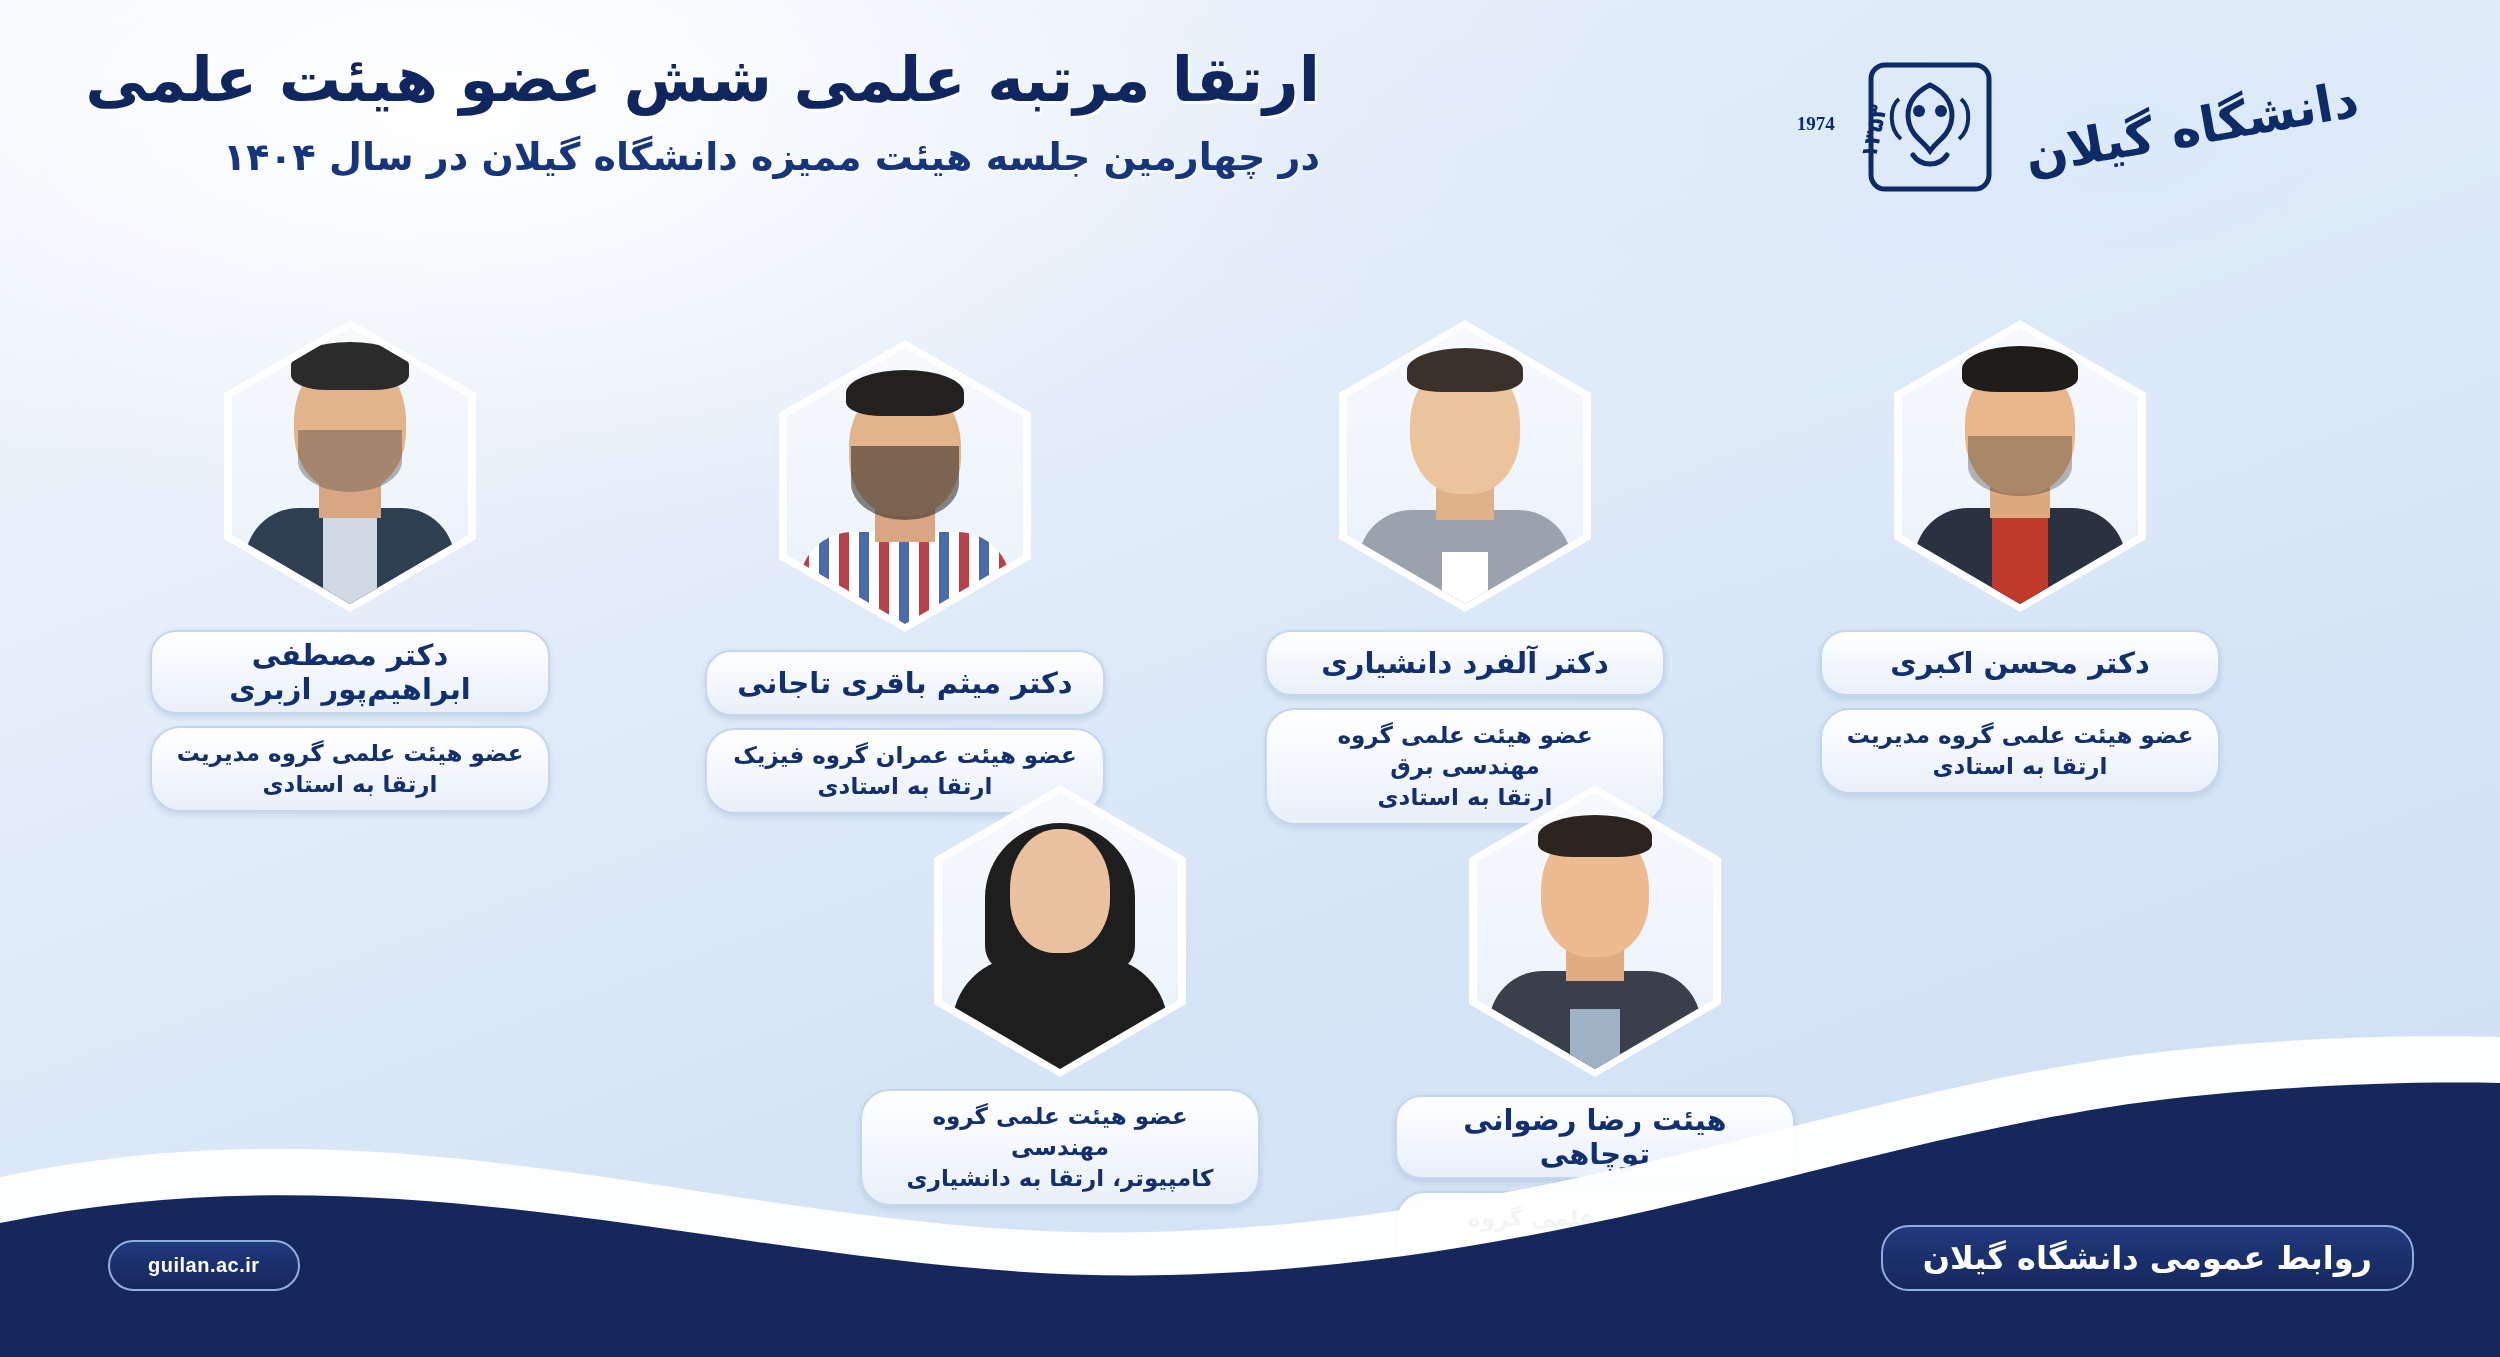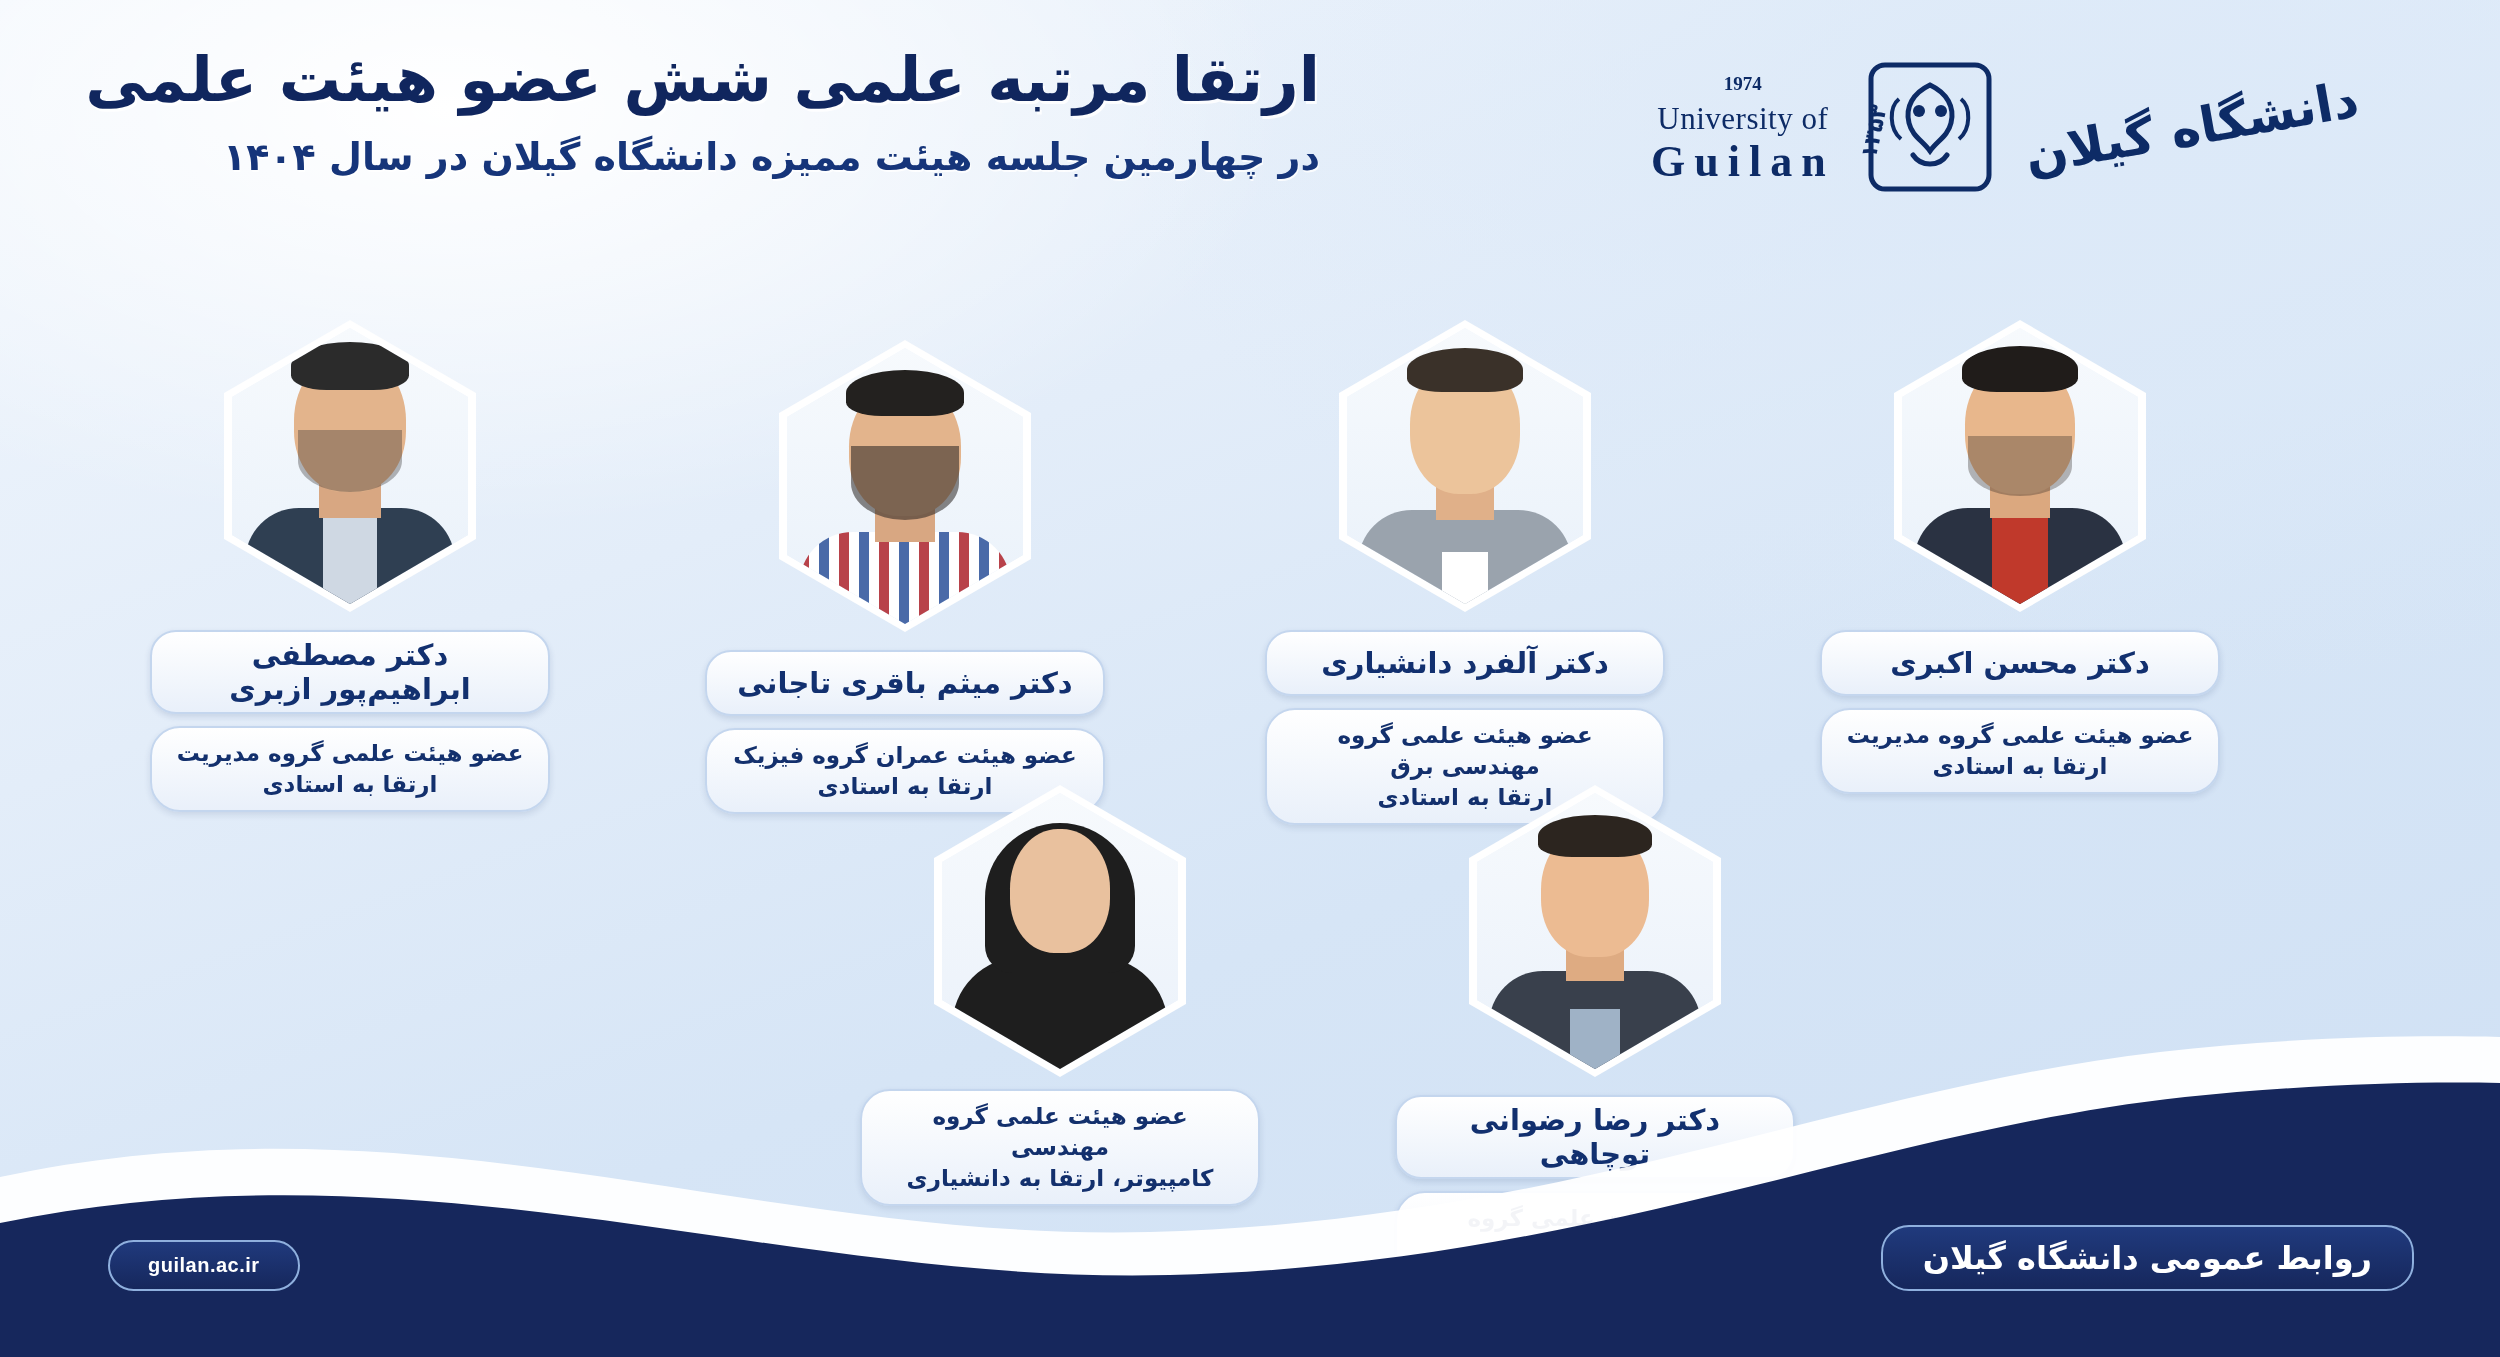--- a/index.html
+++ b/index.html
@@ -178,24 +178,20 @@
         <circle cx="66" cy="52" r="6" fill="#0d2b66"></circle>
         <circle cx="88" cy="52" r="6" fill="#0d2b66"></circle>
         <path d="M60 96 C68 108 86 108 94 96" fill="none" stroke="#0d2b66" stroke-width="5" stroke-linecap="round"></path>
         <path d="M46 40 C36 48 36 70 48 80" fill="none" stroke="#0d2b66" stroke-width="4"></path>
         <path d="M108 40 C118 48 118 70 106 80" fill="none" stroke="#0d2b66" stroke-width="4"></path>
       </svg>
     </div>
 
     <div style="direction:ltr;">
       <div class="logo-year">1974</div>
-      <div class="logo-en">
-        <div class="u">University of</div>
-        <div class="g">Guilan</div>
-      </div>
     </div>
   </div>
 
   <div class="title-block">
     <div class="title-main">ارتقا مرتبه علمی شش عضو هیئت علمی</div>
     <div class="title-sub">در چهارمین جلسه هیئت ممیزه دانشگاه گیلان در سال ۱۴۰۴</div>
   </div>
 
   <div class="person" style="left:150px;top:320px;">
     <div class="photo-hex">
@@ -290,21 +286,21 @@
     <div class="photo-hex">
       <div class="inner">
         <div class="p-bg" style="background:linear-gradient(180deg,#f7fafd 0%,#eaf1fa 100%);"></div>
         <div class="p-body" style="bottom:0;width:212px;height:98px;background:#39404c;"></div>
         <div class="p-shirt" style="bottom:0;width:50px;height:60px;background:#9fb2c6;"></div>
         <div class="p-neck" style="bottom:88px;width:58px;height:38px;background:#deab82;"></div>
         <div class="p-head" style="bottom:112px;width:108px;height:130px;background:#ecbb92;"></div>
         <div class="p-hair" style="bottom:212px;width:114px;height:42px;background:#2c251f;"></div>
       </div>
     </div>
-    <div class="name-pill">دکتر رضا رضوانی توچاهی</div>
+    <div class="name-pill">هیئت رضا رضوانی توچاهی</div>
     <div class="role-pill">
       <span class="l2">عضو هیئت علمی گروه مهندسی عمران</span>
       <span class="l2">ارتقا به دانشیاری</span>
     </div>
   </div>
 
   <svg class="wave" viewBox="0 0 2500 330" preserveAspectRatio="none">
     <path d="M0,150 C420,60 760,215 1150,205 C1560,195 1850,60 2160,25 C2290,10 2410,8 2500,10 L2500,330 L0,330 Z" fill="#ffffff" opacity="0.95"></path>
     <path d="M0,196 C430,108 780,258 1170,248 C1585,238 1870,104 2185,70 C2300,58 2415,54 2500,56 L2500,330 L0,330 Z" fill="#16275c"></path>
   </svg>

